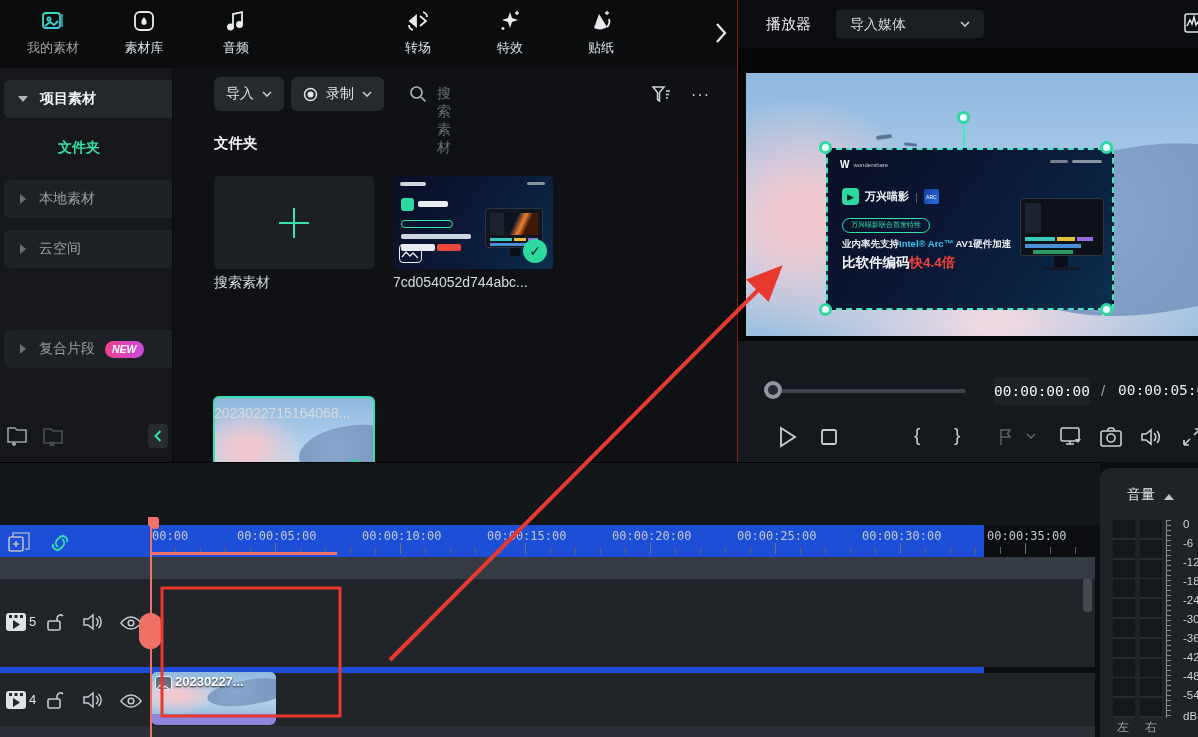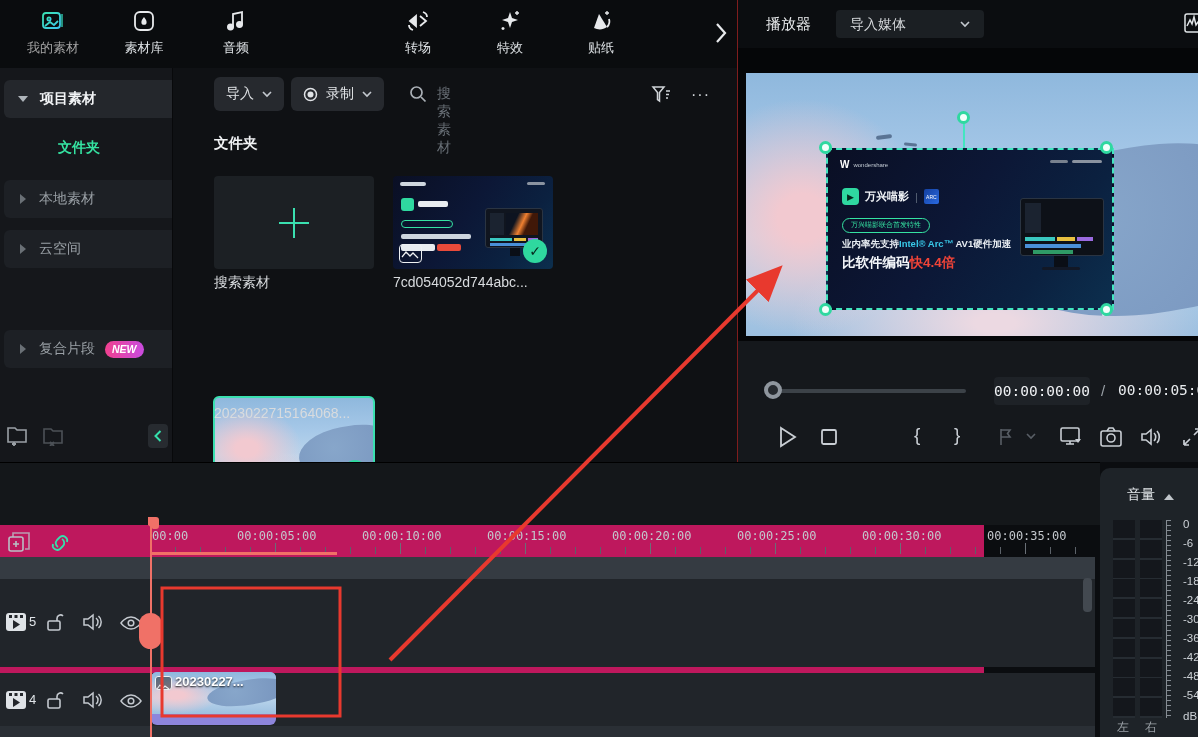--- a/index.html
+++ b/index.html
@@ -54,21 +54,21 @@
     border-radius:48% 52% 42% 58%; transform:rotate(-10deg); }
 
   
   #player { left:737px; top:0; width:461px; height:462px; background:#050608; border-left:1px solid #7f1d1d; }
   .handle { position:absolute; width:13px; height:13px; border-radius:50%; background:#f2fffb; border:3px solid #2fd8a0; }
 
   
   #tl-toolbar { left:0; top:462px; width:1100px; height:63px; background:#14171a; border-top:1px solid #000; }
 
   
-  #timeline { left:0; top:525px; width:984px; height:212px; background:#be185d; }
+  #timeline { left:0; top:525px; width:984px; height:212px; background:#1d4ed8; }
   .lane { left:0; width:1095px; background:#21252a; }
   .ruler-label { font-size:12px; color:#c3c8cd; }
   .trk-ic { width:22px; height:20px; color:#c4c9cf; }
   .clip { overflow:hidden; background:#8d85dc; }
   .clip-label { position:absolute; left:24px; top:2px; font-size:13px; font-weight:bold; color:#fff;
     text-shadow:0 1px 2px rgba(0,0,0,.9); white-space:nowrap; }
   .clip-badge { position:absolute; left:4px; top:4px; width:17px; height:14px; border:1.2px solid #eef1f3; border-radius:3px; background:rgba(20,22,26,.5); }
 
   
   #volume { left:1100px; top:468px; width:98px; height:269px; background:#1e2328; border-radius:10px 0 0 0; }

